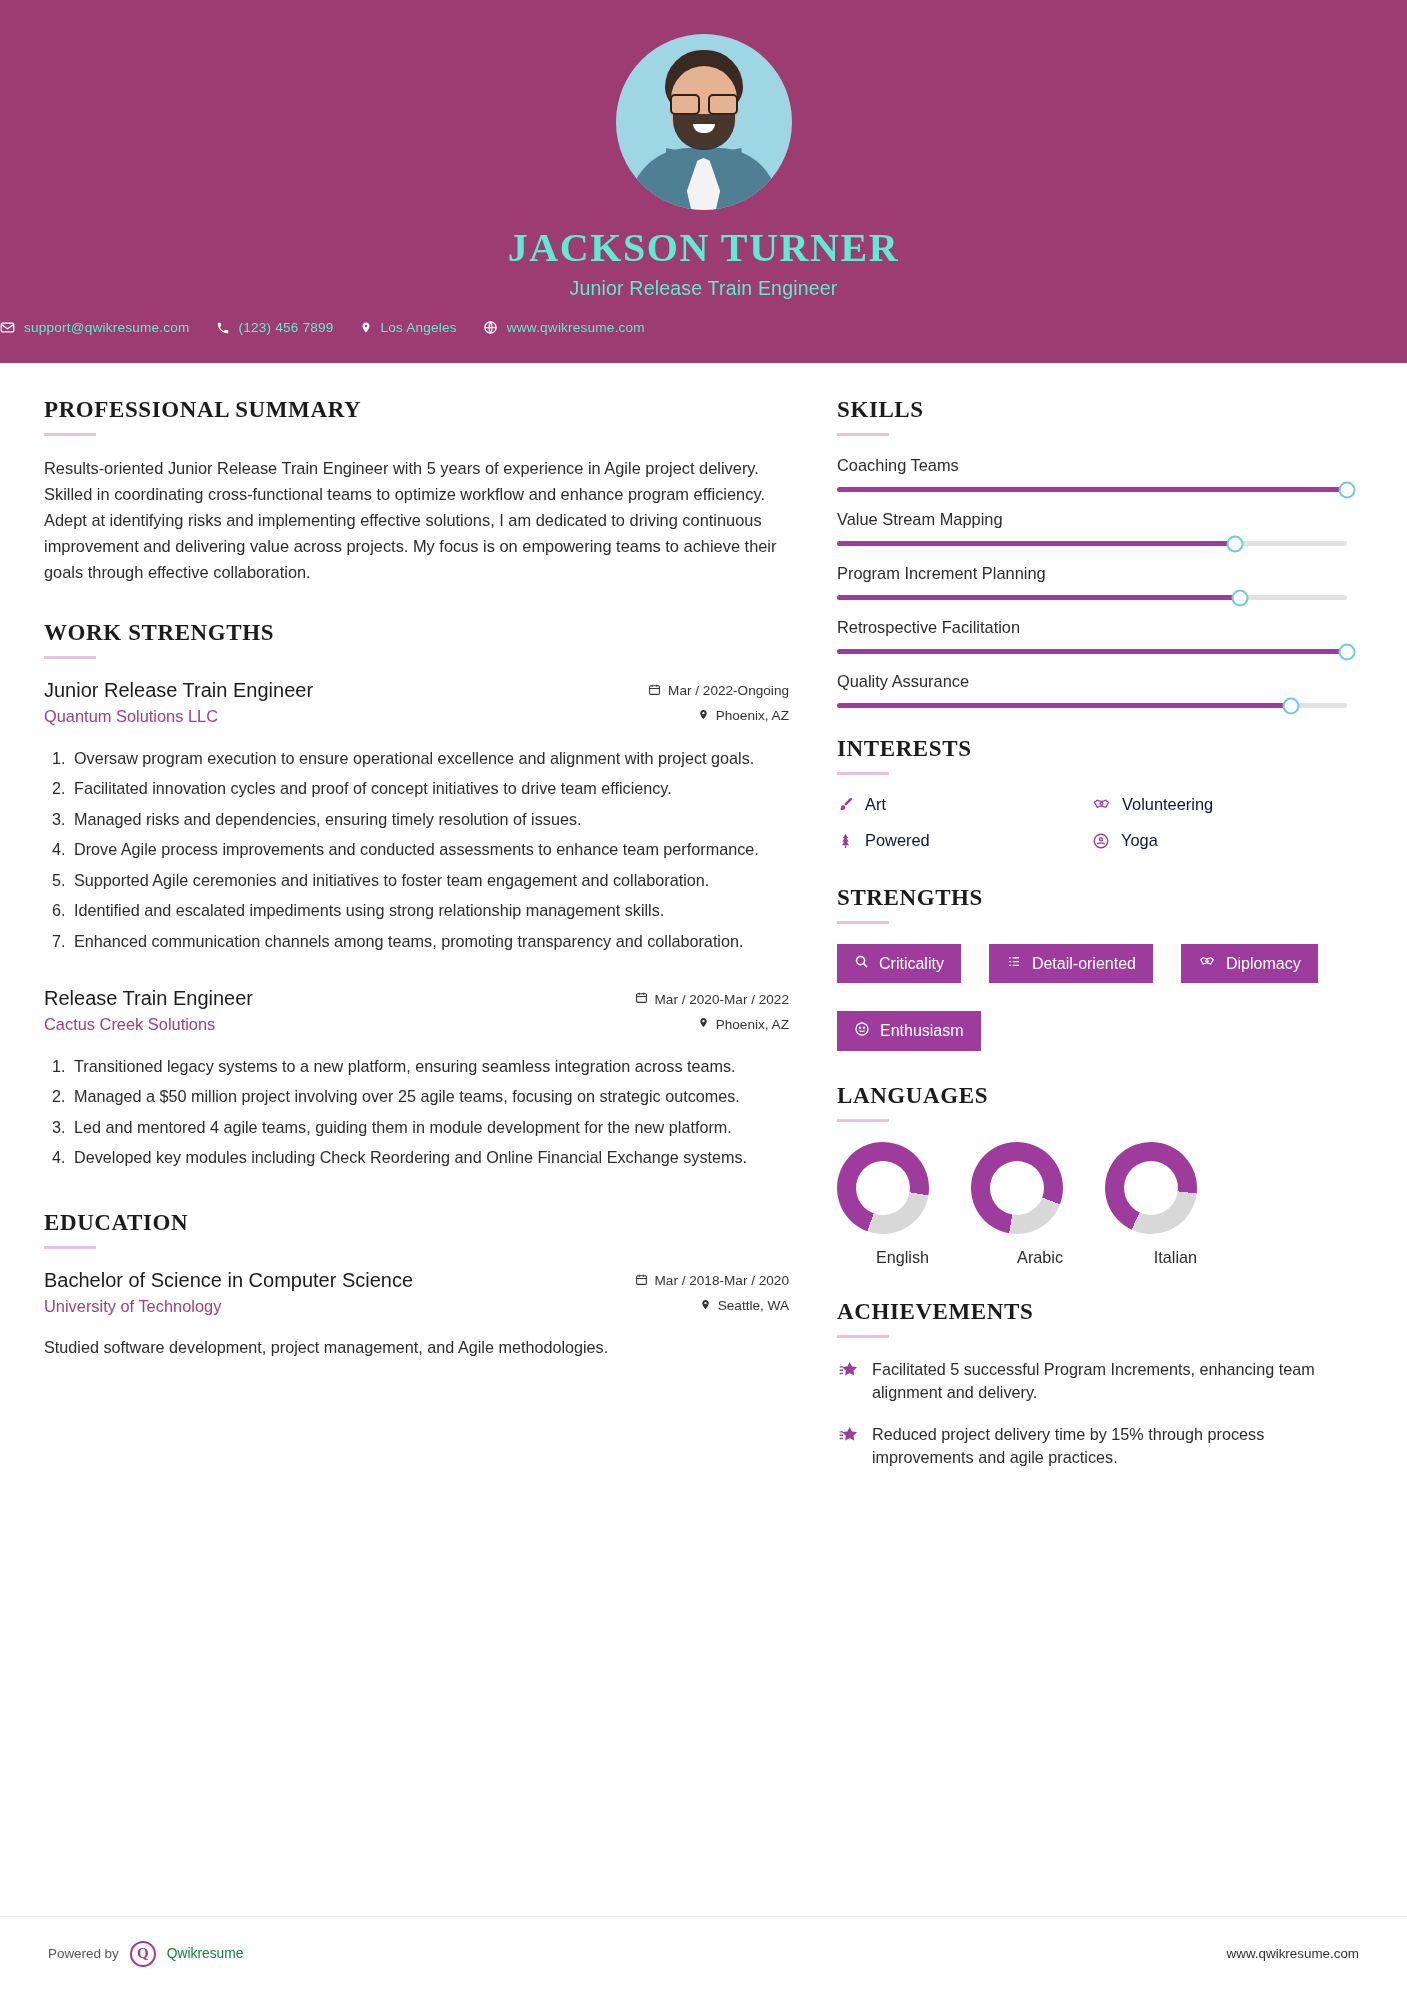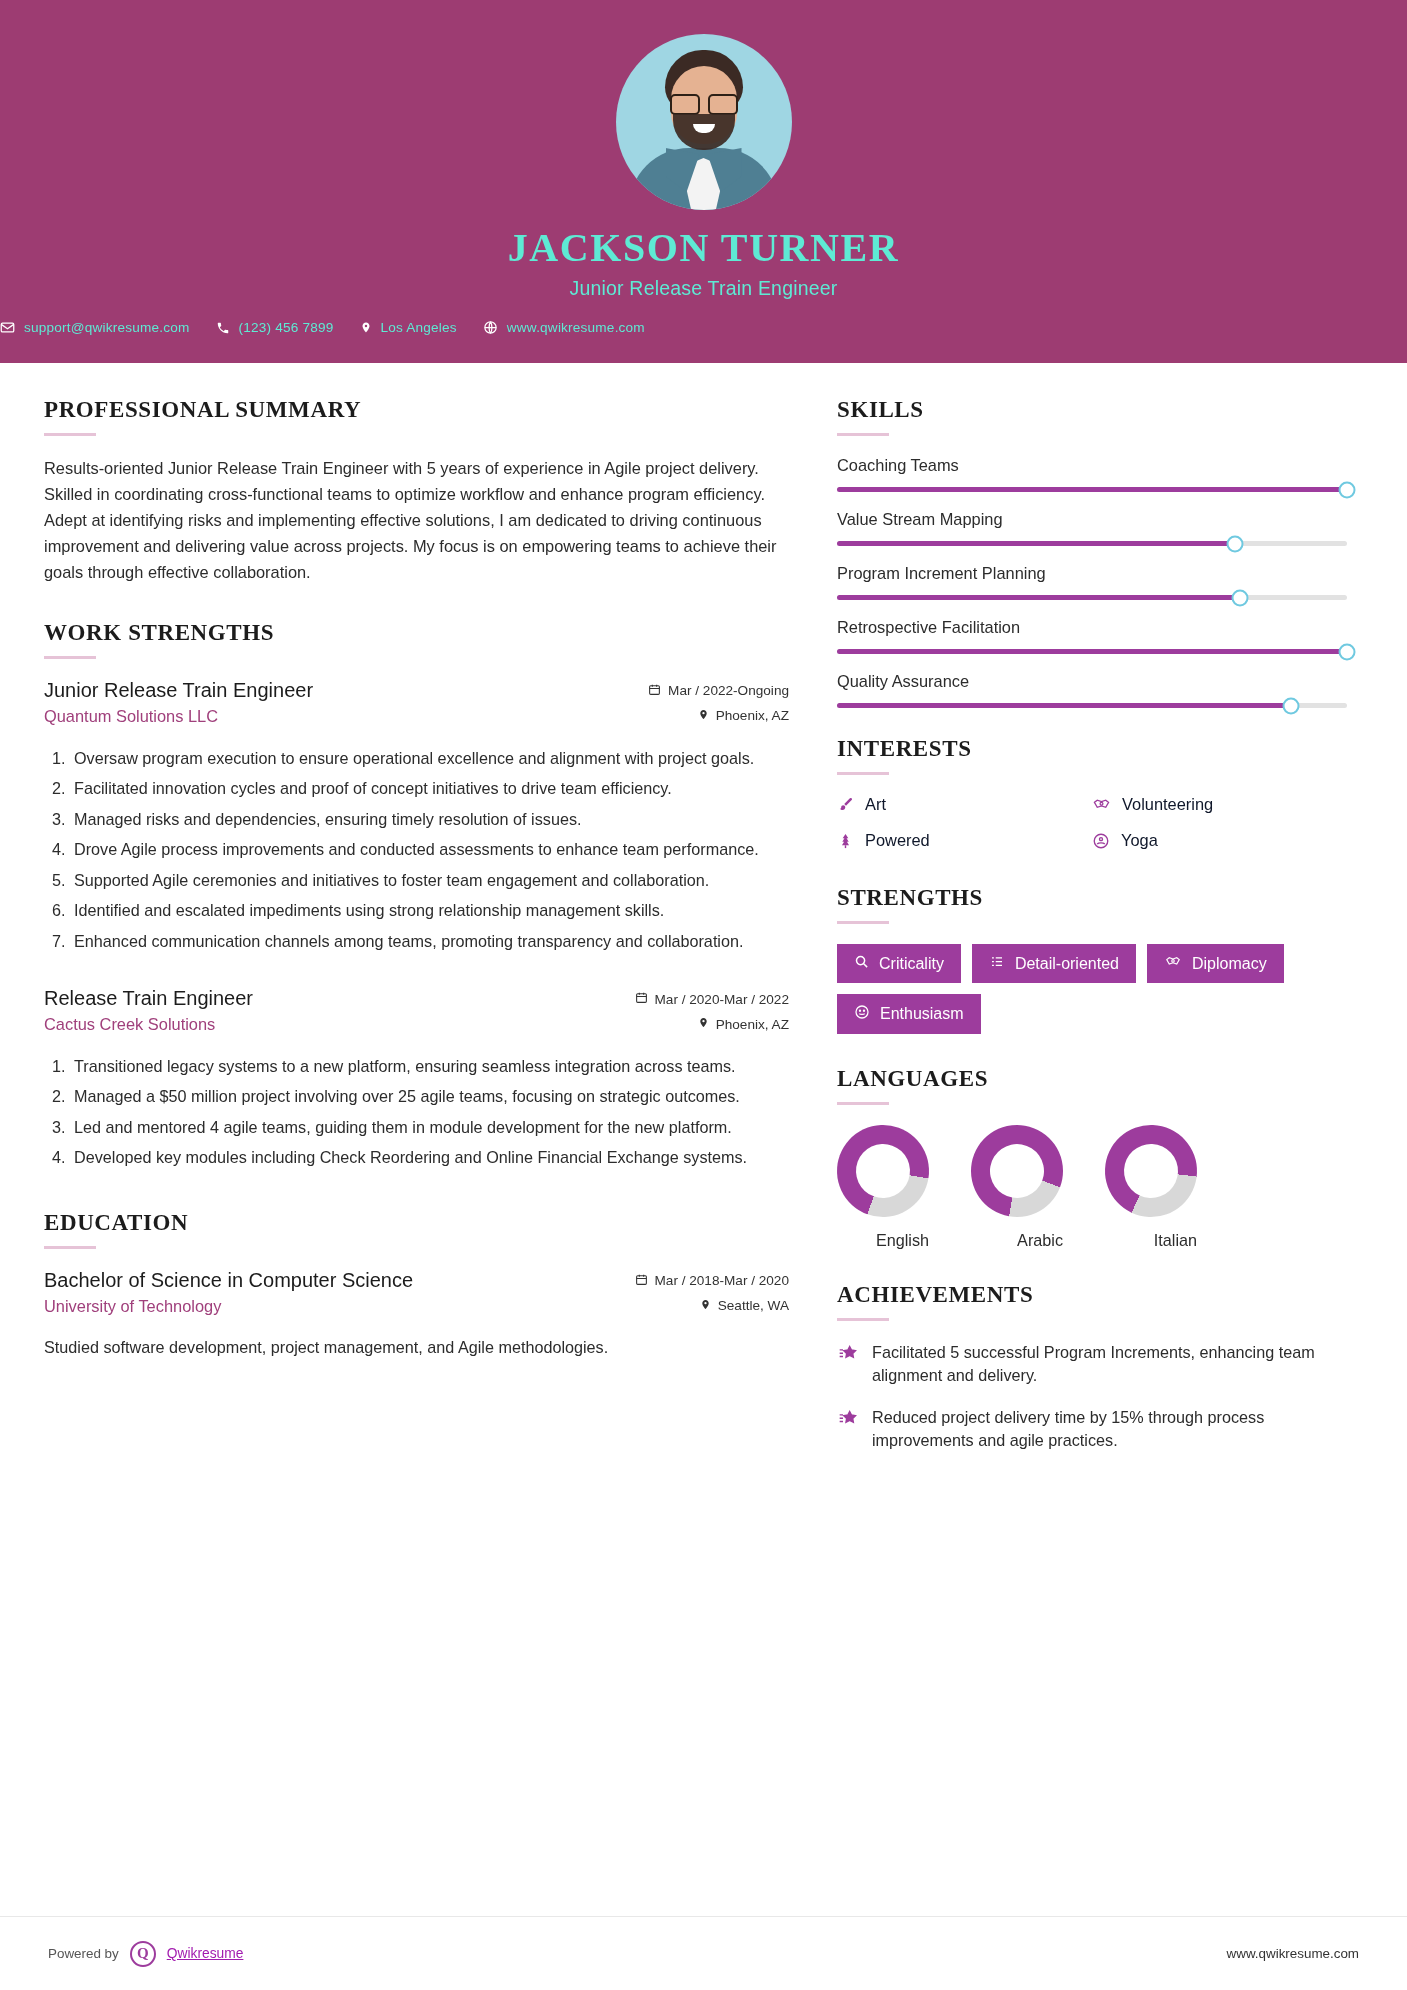--- a/index.html
+++ b/index.html
@@ -171,21 +171,21 @@
 
   .interests {
     display: flex; flex-wrap: wrap;
   }
   .interest {
     width: 50%; display: flex; align-items: center; gap: 11px;
     font-size: 16.4px; color: #0f172a; margin-bottom: 17px;
   }
   .interest .ico { color: #9d3c9d; display: inline-flex; }
 
-  .strengths { display: flex; flex-wrap: wrap; gap: 11px; }
+  .strengths { display: flex; flex-wrap: wrap; gap: 28px; }
   .strength {
     background: #9d3c9d; color: #ffffff;
     padding: 10px 17px; font-size: 16px;
     display: flex; align-items: center; gap: 10px;
   }
 
   .langs { display: flex; gap: 42px; margin-top: 8px; }
   .lang { text-align: right; }
   .donut {
     width: 92px; height: 92px; border-radius: 50%;
@@ -210,21 +210,21 @@
     display: flex; align-items: center; justify-content: space-between;
     padding: 0 48px;
   }
   .powered { display: flex; align-items: center; gap: 11px; font-size: 13.4px; color: #555; }
   .q-logo {
     width: 26px; height: 26px; border-radius: 50%;
     border: 2px solid #9d3c9d; color: #9d3c9d;
     display: flex; align-items: center; justify-content: center;
     font-family: "Liberation Serif", serif; font-size: 15px; font-weight: 700;
   }
-  .qwik { color: #a21caf; font-size: 13.8px; text-decoration: underline; }
+  .qwik { color: #15803d; font-size: 13.8px; }
   .site { font-size: 13.4px; color: #333; }
 </style>
 </head>
 <body>
 
 <div class="page">
 
   <div class="header">
     <div class="avatar-wrap">
       <div class="av-body"></div>

